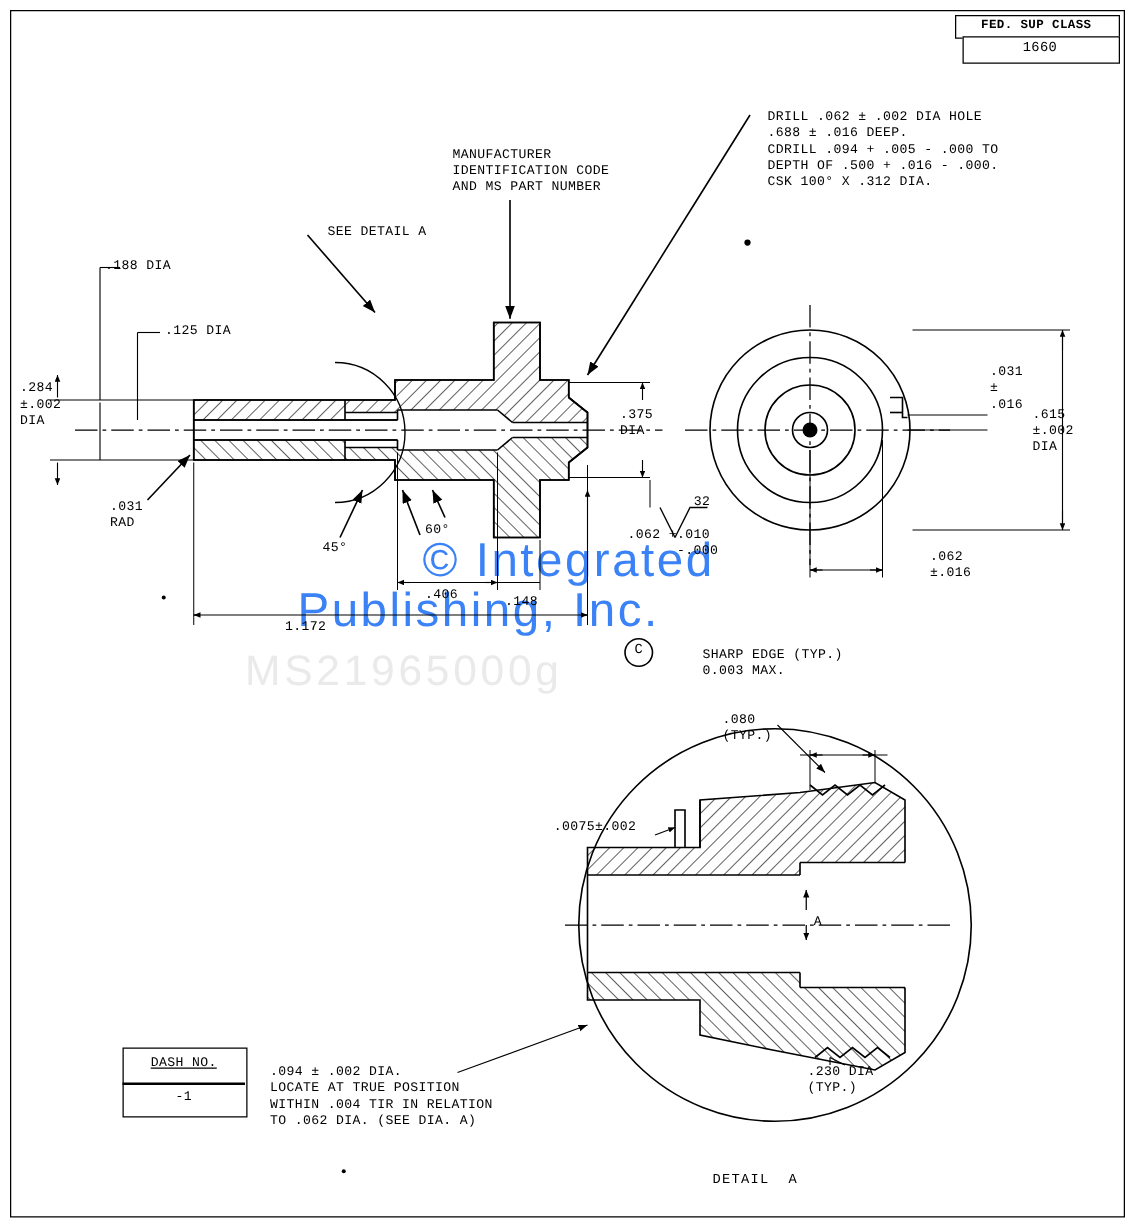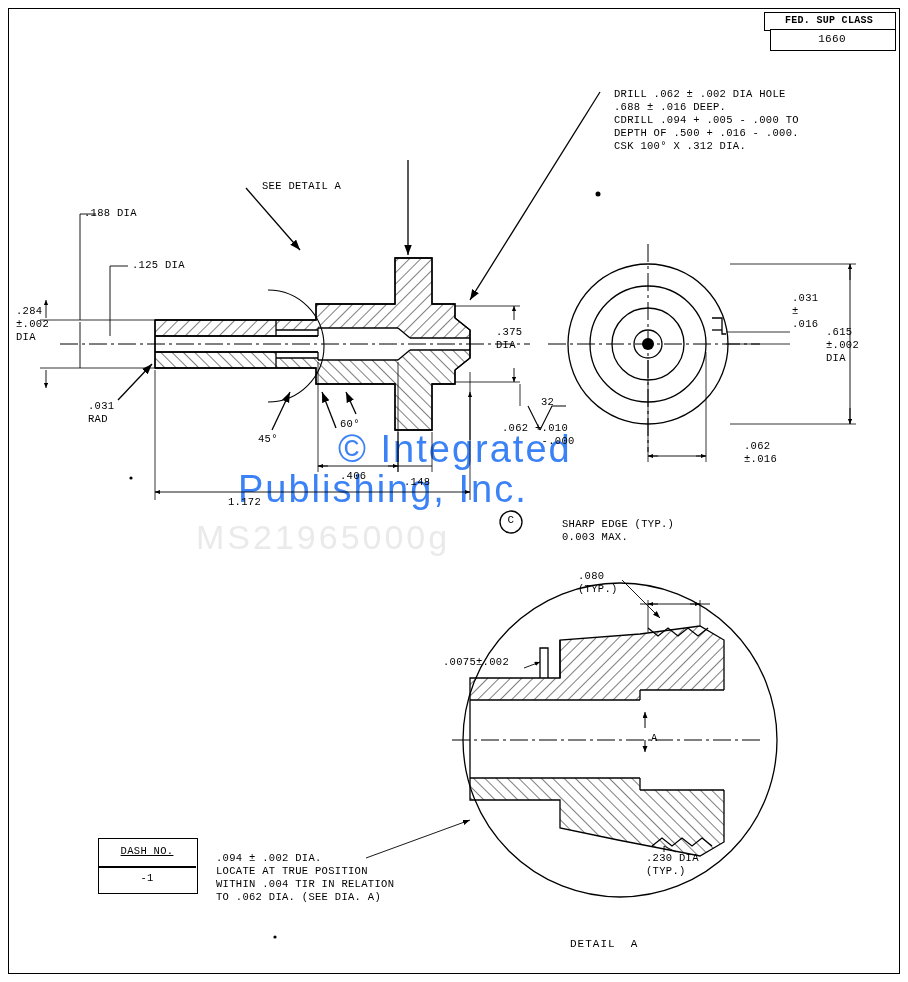--- a/index.html
+++ b/index.html
@@ -226,39 +226,42 @@
       <circle cx="131" cy="478" r="1.6" fill="#000" stroke="none"></circle>
       <circle cx="275" cy="937" r="1.6" fill="#000" stroke="none"></circle>
     </g>
   </svg>
 
   <div class="lbl" style="left:614px;top:88px;">DRILL .062 ± .002 DIA HOLE
 .688 ± .016 DEEP.
 CDRILL .094 + .005 - .000 TO
 DEPTH OF .500 + .016 - .000.
 CSK 100° X .312 DIA.</div>
+  <div class="lbl" style="left:362px;top:118px;">MANUFACTURER
+IDENTIFICATION CODE
+AND MS PART NUMBER</div>
   <div class="lbl" style="left:262px;top:180px;">SEE DETAIL A</div>
 
   <div class="lbl" style="left:84px;top:207px;">.188 DIA</div>
   <div class="lbl" style="left:132px;top:259px;">.125 DIA</div>
   <div class="lbl" style="left:16px;top:305px;">.284
 ±.002
 DIA</div>
   <div class="lbl" style="left:88px;top:400px;">.031
 RAD</div>
   <div class="lbl" style="left:258px;top:433px;">45°</div>
   <div class="lbl" style="left:340px;top:418px;">60°</div>
   <div class="lbl" style="left:340px;top:470px;">.406</div>
   <div class="lbl" style="left:404px;top:476px;">.148</div>
   <div class="lbl" style="left:228px;top:496px;">1.172</div>
   <div class="lbl" style="left:474px;top:422px;margin-left:28px;">.062 +.010
       -.000</div>
   <div class="lbl" style="left:496px;top:326px;">.375
 DIA</div>
-  <div class="lbl" style="left:541px;top:396px;">32</div>
+  <div class="lbl" style="left:555px;top:396px;">32</div>
 
   <div class="lbl" style="left:792px;top:292px;">.031
 ±
 .016</div>
   <div class="lbl" style="left:826px;top:326px;">.615
 ±.002
 DIA</div>
   <div class="lbl" style="left:744px;top:440px;">.062
 ±.016</div>
 

